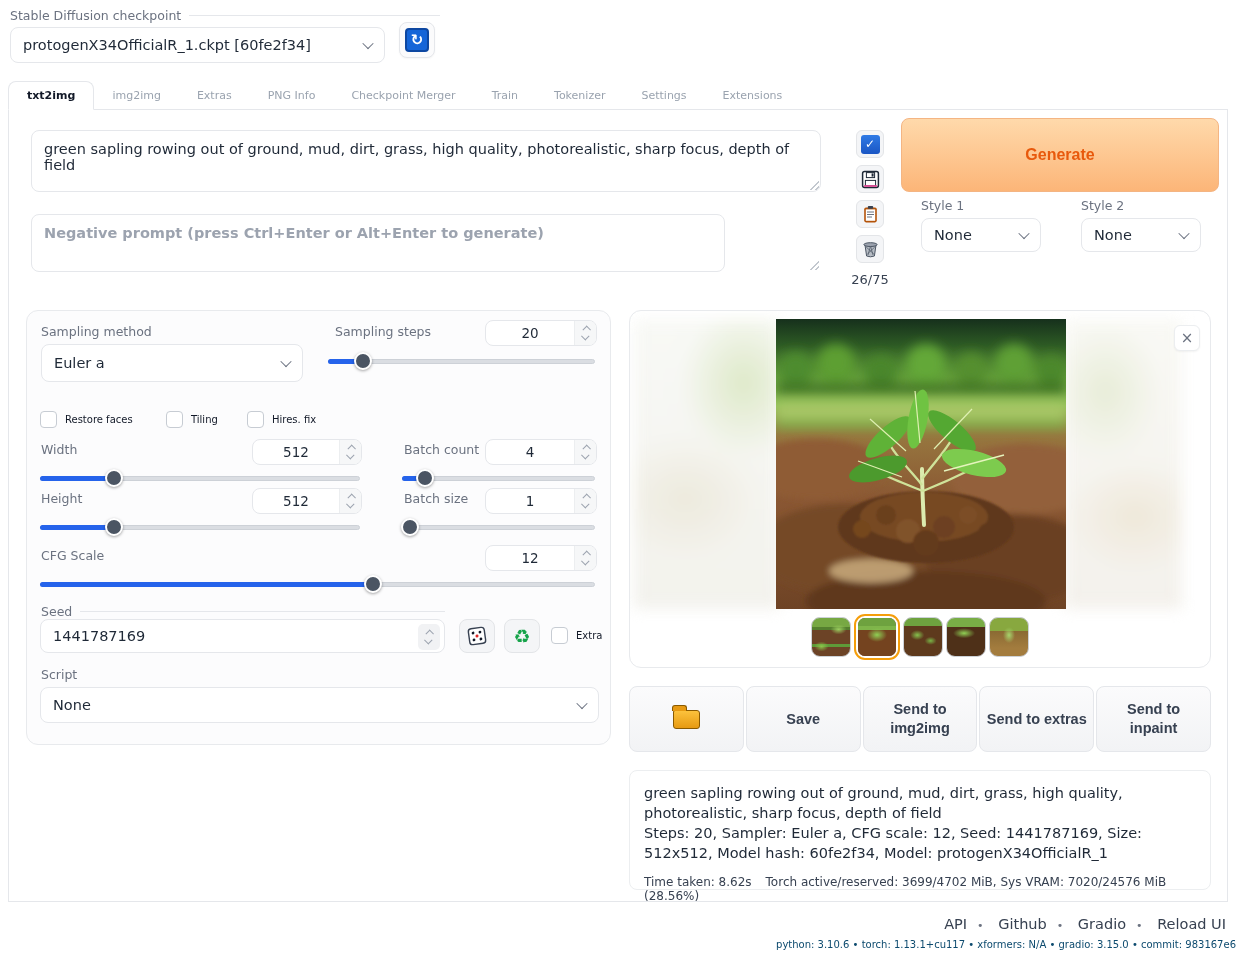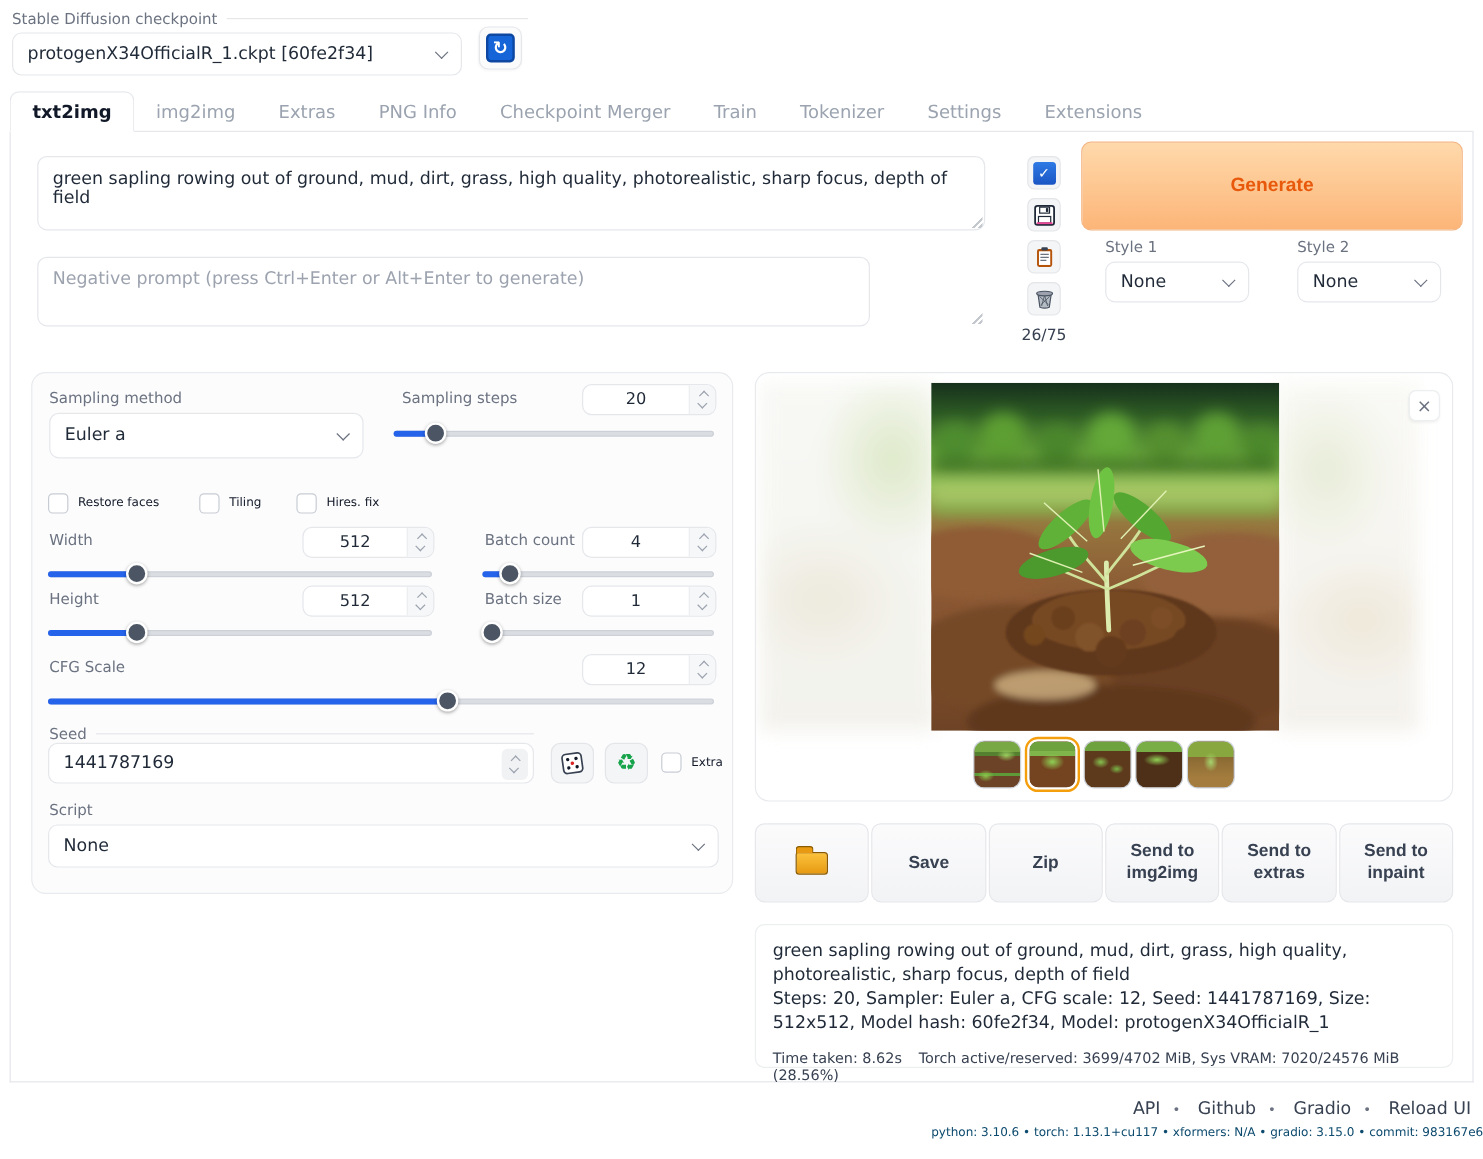--- a/index.html
+++ b/index.html
@@ -12,21 +12,21 @@
 
   
   .ckpt-wrap { position:absolute; left:10px; top:8px; width:430px; }
   .select { border:1px solid #e5e7eb; border-radius:8px; background:#fff; display:flex; align-items:center; justify-content:space-between; padding:0 12px; font-size:14.5px; color:#1f2937; cursor:pointer; }
   .chev { width:8px; height:8px; border-right:1.8px solid #6b7280; border-bottom:1.8px solid #6b7280; transform:rotate(45deg) translate(-1px,-1px); flex:0 0 auto; }
   .refresh-btn { position:absolute; left:399px; top:22px; width:36px; height:36px; border:1px solid #e5e7eb; border-radius:8px; background:#fbfbfc; display:flex; align-items:center; justify-content:center; cursor:pointer; box-shadow:0 1px 2px rgba(0,0,0,.04); }
   .refresh-glyph { width:24px; height:24px; background:#1565d8; border:2px solid #0d47a1; border-radius:4px; color:#fff; font-size:15px; font-weight:bold; display:flex; align-items:center; justify-content:center; line-height:1; }
 
   
   .tabbar { position:absolute; left:8px; right:8px; top:76px; height:34px; display:flex; align-items:flex-end; border-bottom:1px solid #e5e7eb; }
-  .tab { font-size:15px; color:#9aa3af; padding:7px 18px; cursor:pointer; white-space:nowrap; }
+  .tab { font-size:11px; color:#9aa3af; padding:7px 18px; cursor:pointer; white-space:nowrap; }
   .tab.active { background:#fff; color:#111827; font-weight:bold; border:1px solid #e5e7eb; border-bottom:1px solid #fff; border-radius:8px 8px 0 0; margin-bottom:-1px; }
 
   
   .content { position:absolute; left:8px; top:110px; width:1220px; height:792px; background:#fff; border:1px solid #e5e7eb; border-top:none; }
 
   textarea { position:absolute; border:1px solid #e5e7eb; border-radius:8px; padding:10px 12px; font-family:inherit; font-size:14.5px; color:#1f2937; resize:none; outline:none; background:#fff; }
   textarea::placeholder { color:#9ca3af; }
   .grip { position:absolute; width:11px; height:11px; background:repeating-linear-gradient(135deg,transparent 0 2px,#c3c8cf 2px 3.5px); clip-path:polygon(100% 0,100% 100%,0 100%); pointer-events:none; }
 
   
@@ -128,21 +128,21 @@
     <div class="tab">Tokenizer</div>
     <div class="tab">Settings</div>
     <div class="tab">Extensions</div>
   </div>
 
   <div class="content">
 
     <textarea style="left: 22px; top: 20px; width: 790px; height: 62px;">green sapling rowing out of ground, mud, dirt, grass, high quality, photorealistic, sharp focus, depth of field</textarea>
     <div class="grip" style="left:799px;top:69px;"></div>
 
-    <textarea style="left: 22px; top: 104px; width: 694px; height: 58px;" placeholder="Negative prompt (press Ctrl+Enter or Alt+Enter to generate)"></textarea>
+    <textarea style="left: 22px; top: 104px; width: 694px; height: 58px; font-weight: bold;" placeholder="Negative prompt (press Ctrl+Enter or Alt+Enter to generate)"></textarea>
     <div class="grip" style="left:799px;top:149px;"></div>
 
     <div class="tools">
       <div class="tool-btn">
         <span class="check-glyph">✓</span>
       </div>
       <div class="tool-btn">
         <svg width="19" height="19" viewBox="0 0 19 19">
           <rect x="1.6" y="1.6" width="15.8" height="15.8" rx="2" fill="#fff" stroke="#1f2937" stroke-width="1.5"></rect>
           <rect x="5.4" y="2.6" width="8.2" height="5" fill="#fff" stroke="#1f2937" stroke-width="1"></rect>
@@ -413,21 +413,20 @@
         <div class="thumb t4"></div>
         <div class="thumb t5"></div>
       </div>
     </div>
 
     <div class="obtn-row">
       <button class="obtn">
           <span class="folder-glyph"></span>
         </button>
       <button class="obtn">Save</button>
-      <button class="obtn">Zip</button>
       <button class="obtn">Send to img2img</button>
       <button class="obtn">Send to extras</button>
       <button class="obtn">Send to inpaint</button>
     </div>
 
     <div class="info-box">
       <div class="info-prompt">green sapling rowing out of ground, mud, dirt, grass, high quality, photorealistic, sharp focus, depth of field</div>
       <div class="info-params">Steps: 20, Sampler: Euler a, CFG scale: 12, Seed: 1441787169, Size: 512x512, Model hash: 60fe2f34, Model: protogenX34OfficialR_1</div>
       <div class="info-perf">
         <span>Time taken: 8.62s</span><span>Torch active/reserved: 3699/4702 MiB, Sys VRAM: 7020/24576 MiB (28.56%)</span>

